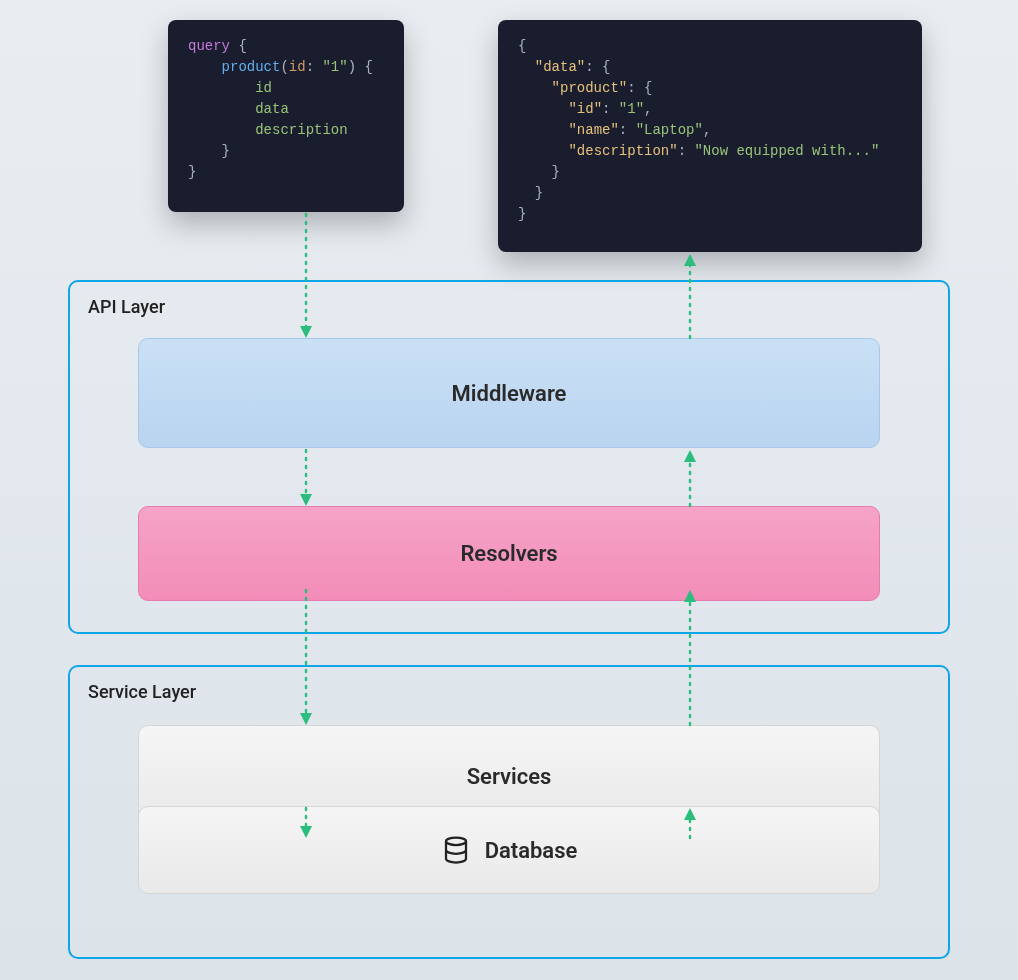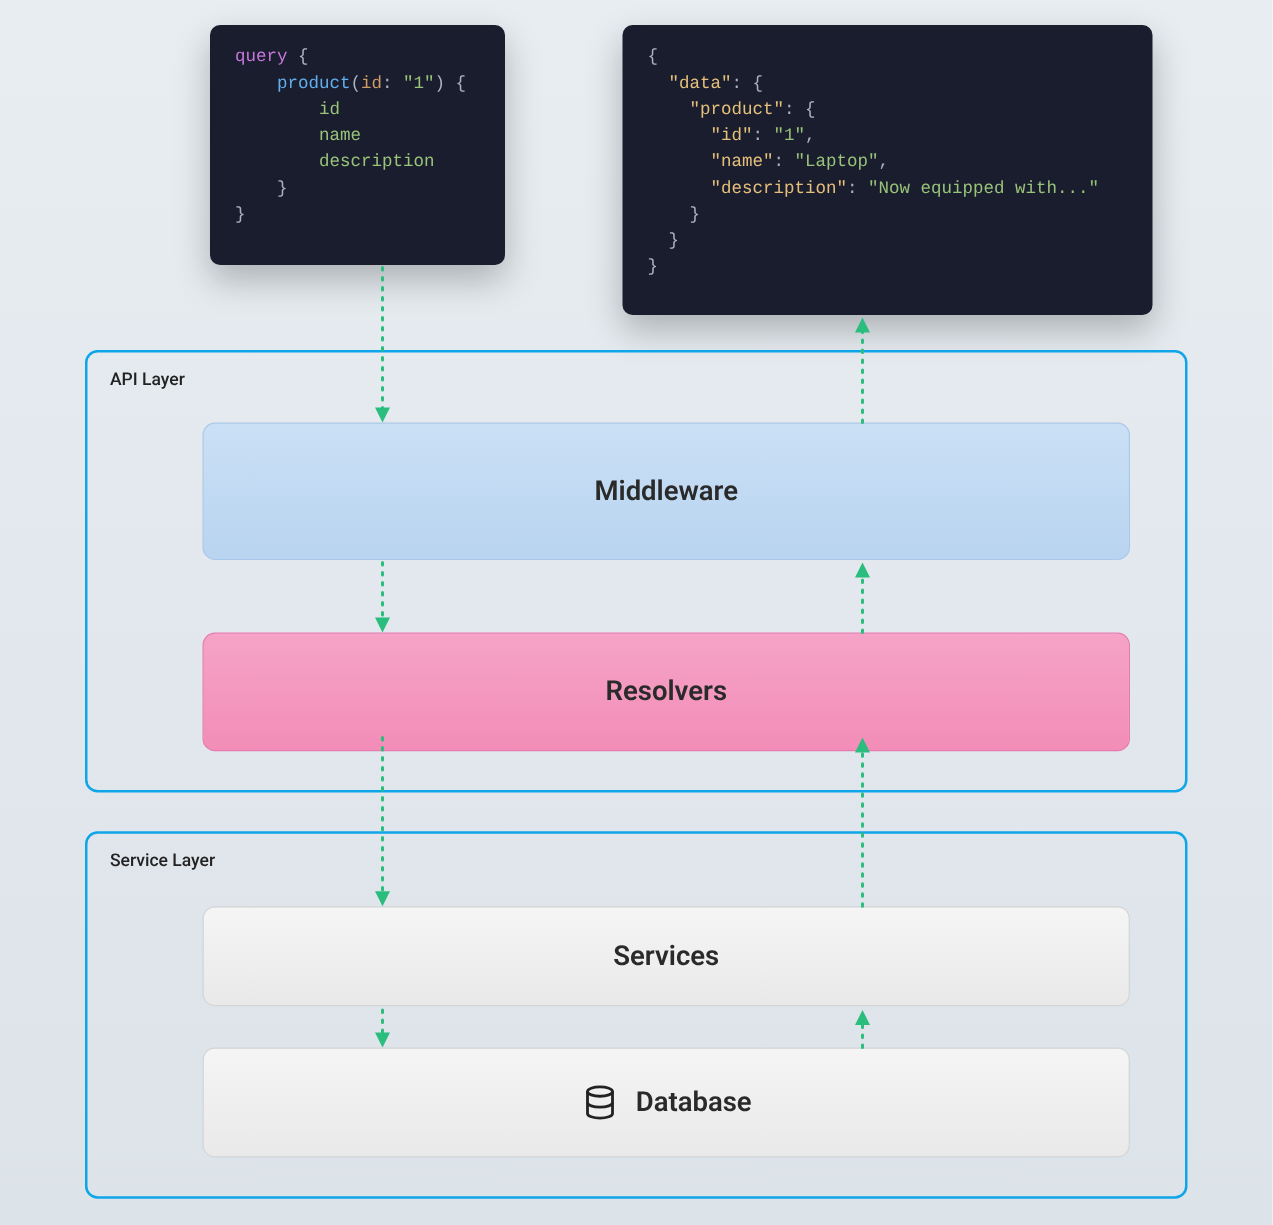--- a/index.html
+++ b/index.html
@@ -39,57 +39,56 @@
     position: absolute;
     left: 68px;
     width: 882px;
     border: 2px solid #0ea5e9;
     border-radius: 10px;
     padding: 14px 18px 30px 18px;
   }
   #api-layer { top: 280px; height: 354px; }
   #service-layer { top: 665px; height: 294px; }
   .layer-title {
-    font-size: 14px;
+    font-size: 18px;
     font-weight: 500;
     color: #222;
     margin-bottom: 18px;
   }
   .row-box {
     position: absolute;
     left: 138px;
     width: 742px;
     height: 112px;
     border-radius: 10px;
     display: flex;
     align-items: center;
     justify-content: center;
     font-size: 22px;
     font-weight: 600;
     color: #2a2a2a;
     gap: 14px;
-    margin-left: 24px;
   }
   #middleware { top: 338px; height: 110px; background: linear-gradient(180deg,#cae0f5,#b9d4f0); border:1px solid #a9c7ea;}
   #resolvers { top: 506px; height: 95px; background: linear-gradient(180deg,#f6a3c7,#f28db8); border:1px solid #e77aae;}
-  #services { top: 725px; height: 80px; background: linear-gradient(180deg,#f5f5f5,#e9e9e9); border:1px solid #d5d5d5;}
-  #database { top: 838px; height: 88px; background: linear-gradient(180deg,#f5f5f5,#e9e9e9); border:1px solid #d5d5d5;}
+  #services { top: 725px; height: 102px; background: linear-gradient(180deg,#f5f5f5,#e9e9e9); border:1px solid #d5d5d5;}
+  #database { top: 806px; height: 88px; background: linear-gradient(180deg,#f5f5f5,#e9e9e9); border:1px solid #d5d5d5;}
 
   svg.arrows { position:absolute; top:0; left:0; width:1018px; height:980px; pointer-events:none; }
   .arr { stroke:#2bbd7e; stroke-width:2.4; fill:none; stroke-dasharray:2 6; stroke-linecap:round;}
   .arrh { fill:#2bbd7e; }
   .db-icon { width:30px; height:30px; }
 </style>
 </head>
 <body>
 
 <div id="query-box" class="code-box"><span class="kw">query</span> <span class="brace">{</span>
     <span class="fn">product</span><span class="brace">(</span><span class="arg">id</span><span class="brace">:</span> <span class="str">"1"</span><span class="brace">)</span> <span class="brace">{</span>
         <span class="field">id</span>
-        <span class="field">name</span>
+        <span class="field">data</span>
         <span class="field">description</span>
     <span class="brace">}</span>
 <span class="brace">}</span></div>
 
 <div id="response-box" class="code-box"><span class="brace">{</span>
   <span class="qkey">"data"</span><span class="brace">:</span> <span class="brace">{</span>
     <span class="qkey">"product"</span><span class="brace">:</span> <span class="brace">{</span>
       <span class="qkey">"id"</span><span class="brace">:</span> <span class="qval">"1"</span><span class="brace">,</span>
       <span class="qkey">"name"</span><span class="brace">:</span> <span class="qval">"Laptop"</span><span class="brace">,</span>
       <span class="qkey">"description"</span><span class="brace">:</span> <span class="qval">"Now equipped with..."</span>

